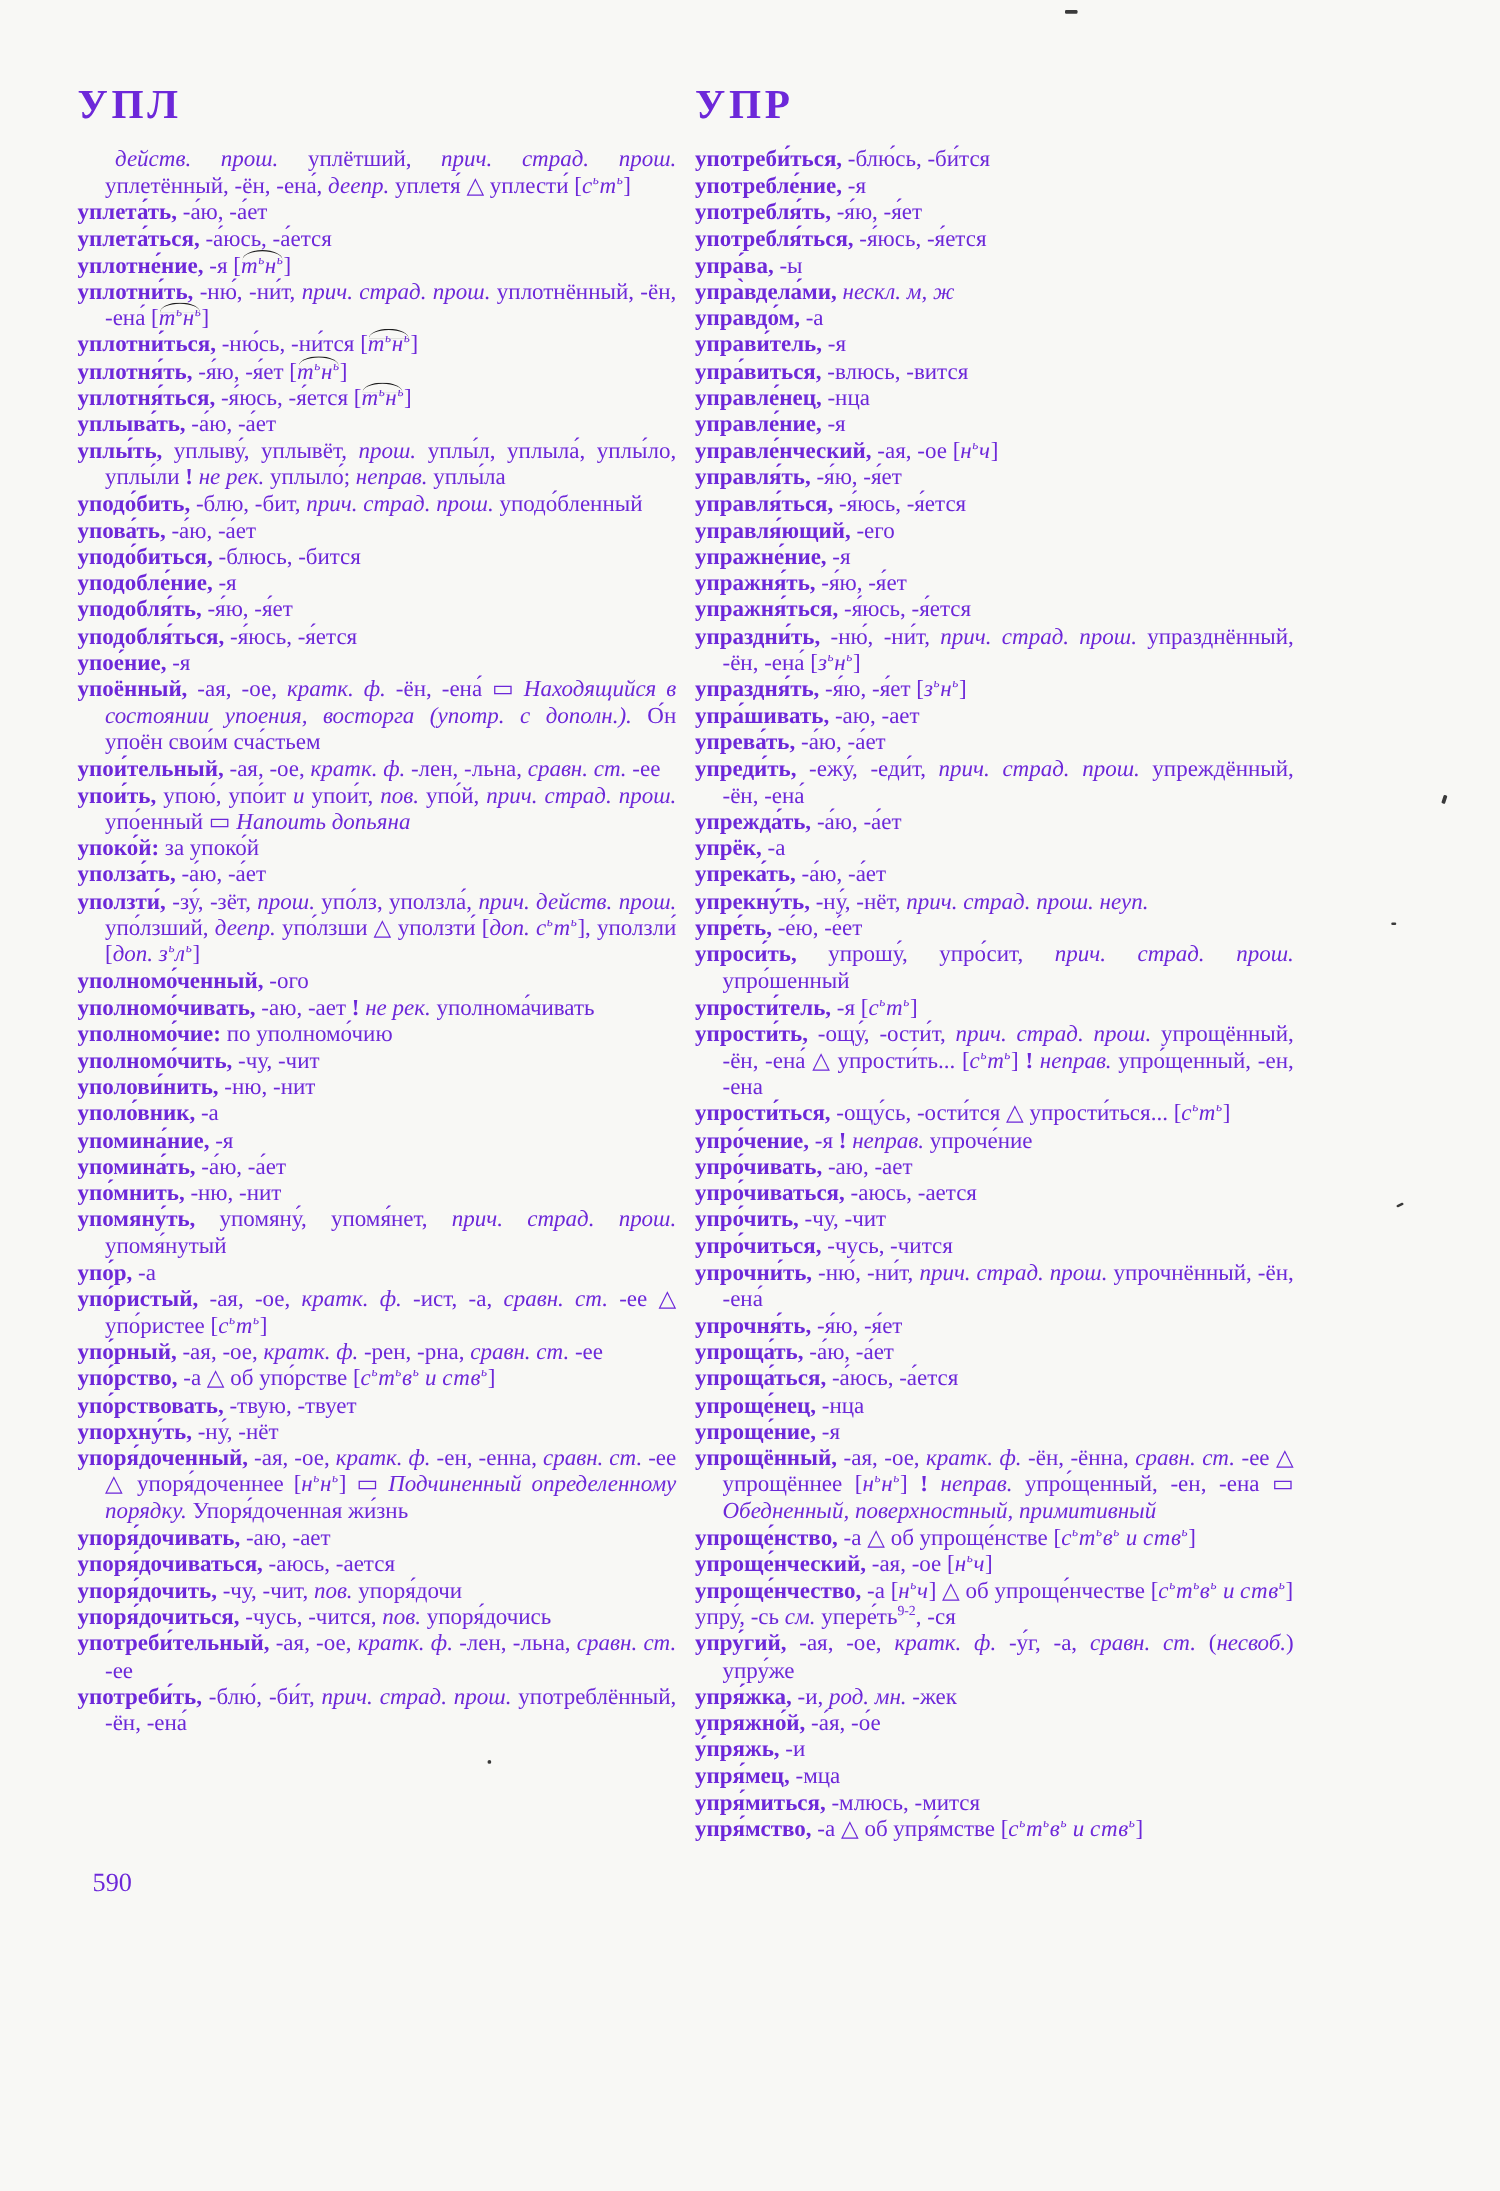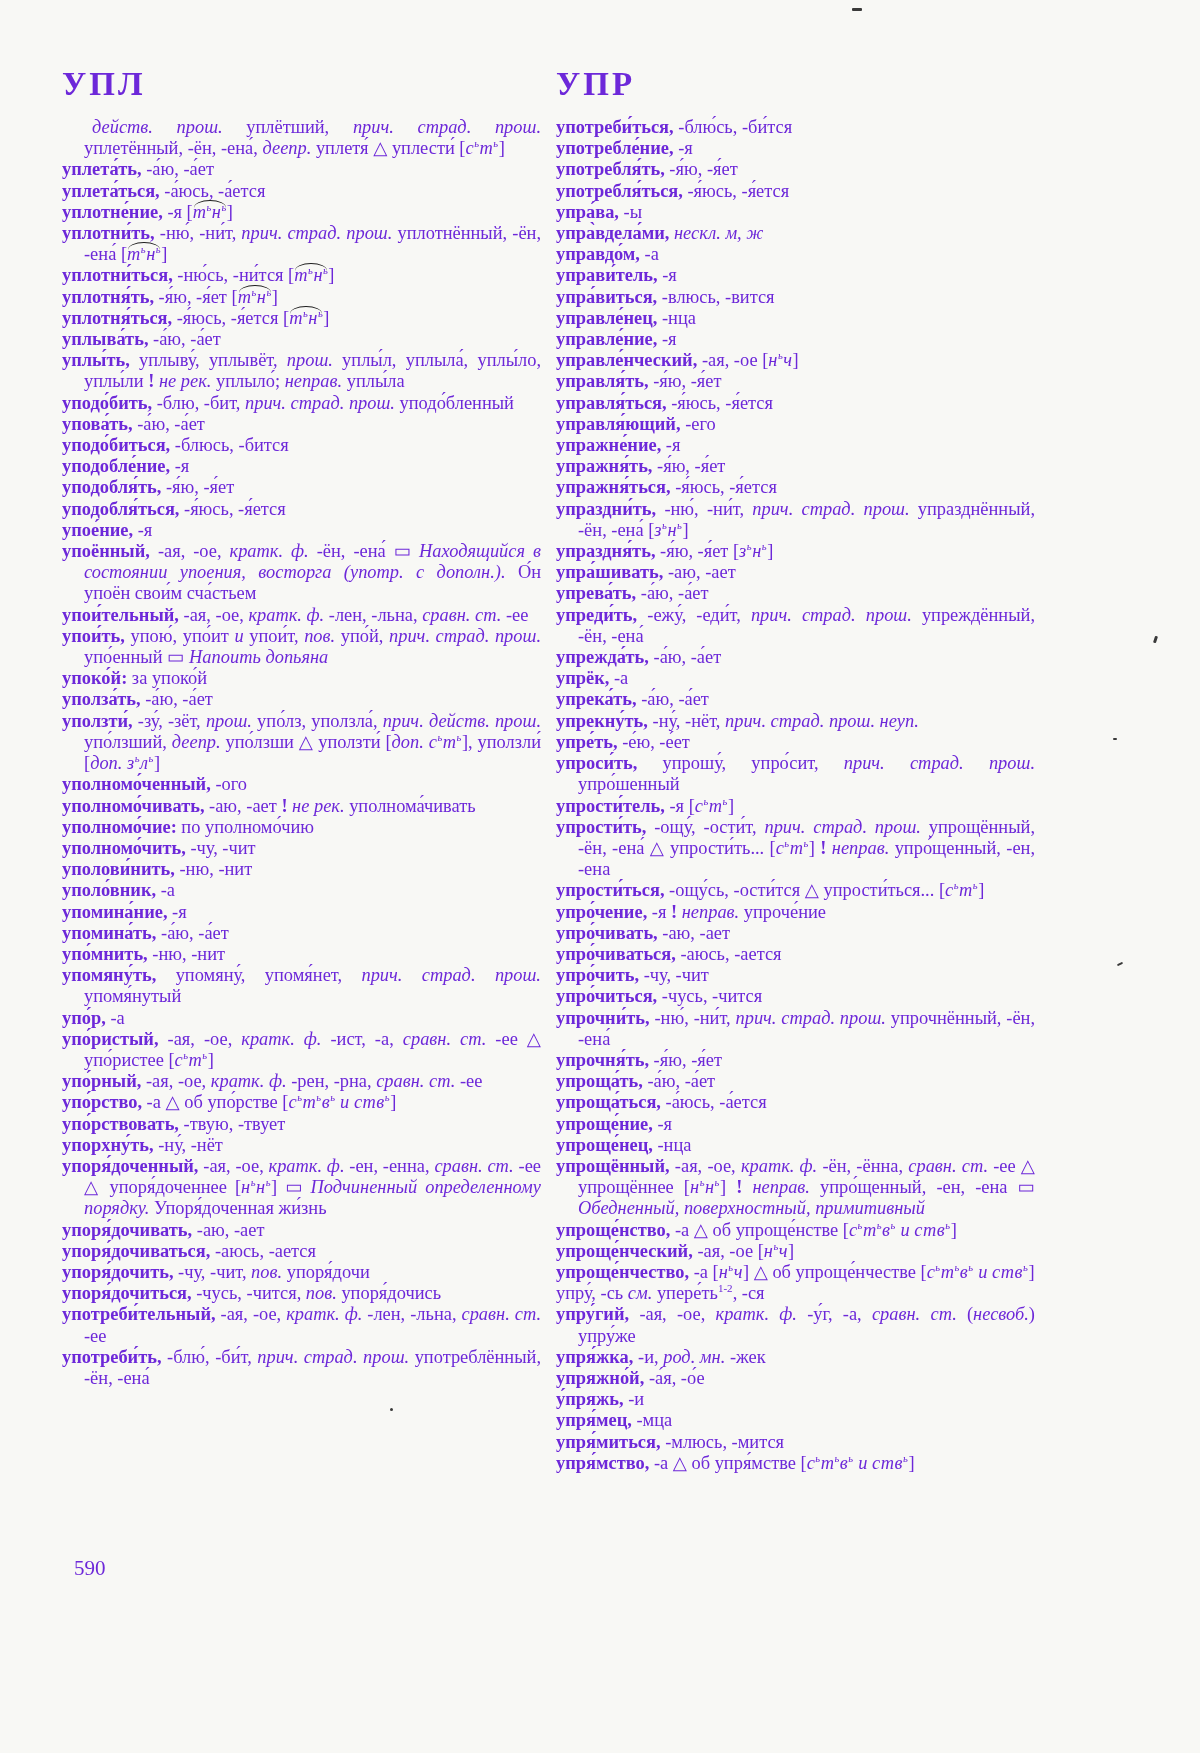--- a/index.html
+++ b/index.html
@@ -49,21 +49,21 @@
     font-style:normal;
   }
   .arc{position:relative;display:inline-block;text-indent:0;}
   .arc::before{
     content:"";
     position:absolute;left:1px;right:1px;top:-2px;height:7px;
     border-top:1.6px solid #1c1c1c;
     border-radius:100% 100% 0 0 / 200% 200% 0 0;
   }
   .page-number{
-    position:absolute;left:74px;top:1556px;
+    position:absolute;left:74px;top:1494px;
     font-size:21px;
   }
   .speck{position:absolute;background:#3a3a3a;border-radius:1px;}
   #speck-1{left:852px;top:8px;width:10px;height:3px;}
   #speck-2{left:1154px;top:636px;width:3px;height:7px;transform:rotate(18deg);}
   #speck-3{left:1117px;top:963px;width:6px;height:2px;transform:rotate(-25deg);}
   #speck-4{left:390px;top:1408px;width:3px;height:3px;border-radius:50%;}
   #speck-5{left:1113px;top:738px;width:4px;height:2px;}
 </style>
 </head>
@@ -156,27 +156,27 @@
       <p class="entry"><span class="seg-b">упрости́ться,</span><span class="seg-r"> -ощу́сь, -ости́тся △ упрости́ться... [</span><span class="seg-ph">с<sup>ь</sup>т<sup>ь</sup></span><span class="seg-r">]</span></p>
       <p class="entry"><span class="seg-b">упро́чение,</span><span class="seg-r"> -я </span><span class="seg-b">!</span><span class="seg-i"> неправ. </span><span class="seg-r">упроче́ние</span></p>
       <p class="entry"><span class="seg-b">упро́чивать,</span><span class="seg-r"> -аю, -ает</span></p>
       <p class="entry"><span class="seg-b">упро́чиваться,</span><span class="seg-r"> -аюсь, -ается</span></p>
       <p class="entry"><span class="seg-b">упро́чить,</span><span class="seg-r"> -чу, -чит</span></p>
       <p class="entry"><span class="seg-b">упро́читься,</span><span class="seg-r"> -чусь, -чится</span></p>
       <p class="entry"><span class="seg-b">упрочни́ть,</span><span class="seg-r"> -ню́, -ни́т, </span><span class="seg-i">прич. страд. прош. </span><span class="seg-r">упрочнённый, -ён, -ена́</span></p>
       <p class="entry"><span class="seg-b">упрочня́ть,</span><span class="seg-r"> -я́ю, -я́ет</span></p>
       <p class="entry"><span class="seg-b">упроща́ть,</span><span class="seg-r"> -а́ю, -а́ет</span></p>
       <p class="entry"><span class="seg-b">упроща́ться,</span><span class="seg-r"> -а́юсь, -а́ется</span></p>
+      <p class="entry"><span class="seg-b">упроще́нец,</span><span class="seg-r"> -нца</span></p>
       <p class="entry"><span class="seg-b">упроще́ние,</span><span class="seg-r"> -я</span></p>
-      <p class="entry"><span class="seg-b">упроще́нец,</span><span class="seg-r"> -нца</span></p>
       <p class="entry"><span class="seg-b">упрощённый,</span><span class="seg-r"> -ая, -ое, </span><span class="seg-i">кратк. ф. </span><span class="seg-r">-ён, -ённа, </span><span class="seg-i">сравн. ст. </span><span class="seg-r">-ее △ упрощённее [</span><span class="seg-ph">н<sup>ь</sup>н<sup>ь</sup></span><span class="seg-r">] </span><span class="seg-b">!</span><span class="seg-i"> неправ. </span><span class="seg-r">упро́щенный, -ен, -ена ▭ </span><span class="seg-i">Обедненный, поверхностный, примитивный</span></p>
       <p class="entry"><span class="seg-b">упроще́нство,</span><span class="seg-r"> -а △ об упроще́нстве [</span><span class="seg-ph">с<sup>ь</sup>т<sup>ь</sup>в<sup>ь</sup></span><span class="seg-i"> и </span><span class="seg-ph">ств<sup>ь</sup></span><span class="seg-r">]</span></p>
       <p class="entry"><span class="seg-b">упроще́нческий,</span><span class="seg-r"> -ая, -ое [</span><span class="seg-ph">н<sup>ь</sup>ч</span><span class="seg-r">]</span></p>
       <p class="entry"><span class="seg-b">упроще́нчество,</span><span class="seg-r"> -а [</span><span class="seg-ph">н<sup>ь</sup>ч</span><span class="seg-r">] △ об упроще́нчестве [</span><span class="seg-ph">с<sup>ь</sup>т<sup>ь</sup>в<sup>ь</sup></span><span class="seg-i"> и </span><span class="seg-ph">ств<sup>ь</sup></span><span class="seg-r">]</span></p>
-      <p class="entry"><span class="seg-r">упру́, -сь </span><span class="seg-i">см. </span><span class="seg-r">упере́ть</span><sup class="seg-n">1-2</sup><span class="seg-r">, -ся</span></p>
+      <p class="entry"><span class="seg-r">упру́, -сь </span><span class="seg-i">см. </span><span class="seg-r">упере́ть</span><sup class="seg-n">9-2</sup><span class="seg-r">, -ся</span></p>
       <p class="entry"><span class="seg-b">упру́гий,</span><span class="seg-r"> -ая, -ое, </span><span class="seg-i">кратк. ф. </span><span class="seg-r">-у́г, -а, </span><span class="seg-i">сравн. ст. </span><span class="seg-r">(</span><span class="seg-i">несвоб.</span><span class="seg-r">) упру́же</span></p>
       <p class="entry"><span class="seg-b">упря́жка,</span><span class="seg-r"> -и, </span><span class="seg-i">род. мн. </span><span class="seg-r">-жек</span></p>
       <p class="entry"><span class="seg-b">упряжно́й,</span><span class="seg-r"> -а́я, -о́е</span></p>
       <p class="entry"><span class="seg-b">у́пряжь,</span><span class="seg-r"> -и</span></p>
       <p class="entry"><span class="seg-b">упря́мец,</span><span class="seg-r"> -мца</span></p>
       <p class="entry"><span class="seg-b">упря́миться,</span><span class="seg-r"> -млюсь, -мится</span></p>
       <p class="entry"><span class="seg-b">упря́мство,</span><span class="seg-r"> -а △ об упря́мстве [</span><span class="seg-ph">с<sup>ь</sup>т<sup>ь</sup>в<sup>ь</sup></span><span class="seg-i"> и </span><span class="seg-ph">ств<sup>ь</sup></span><span class="seg-r">]</span></p>
     </div>
 
   <div class="page-number">590</div>

